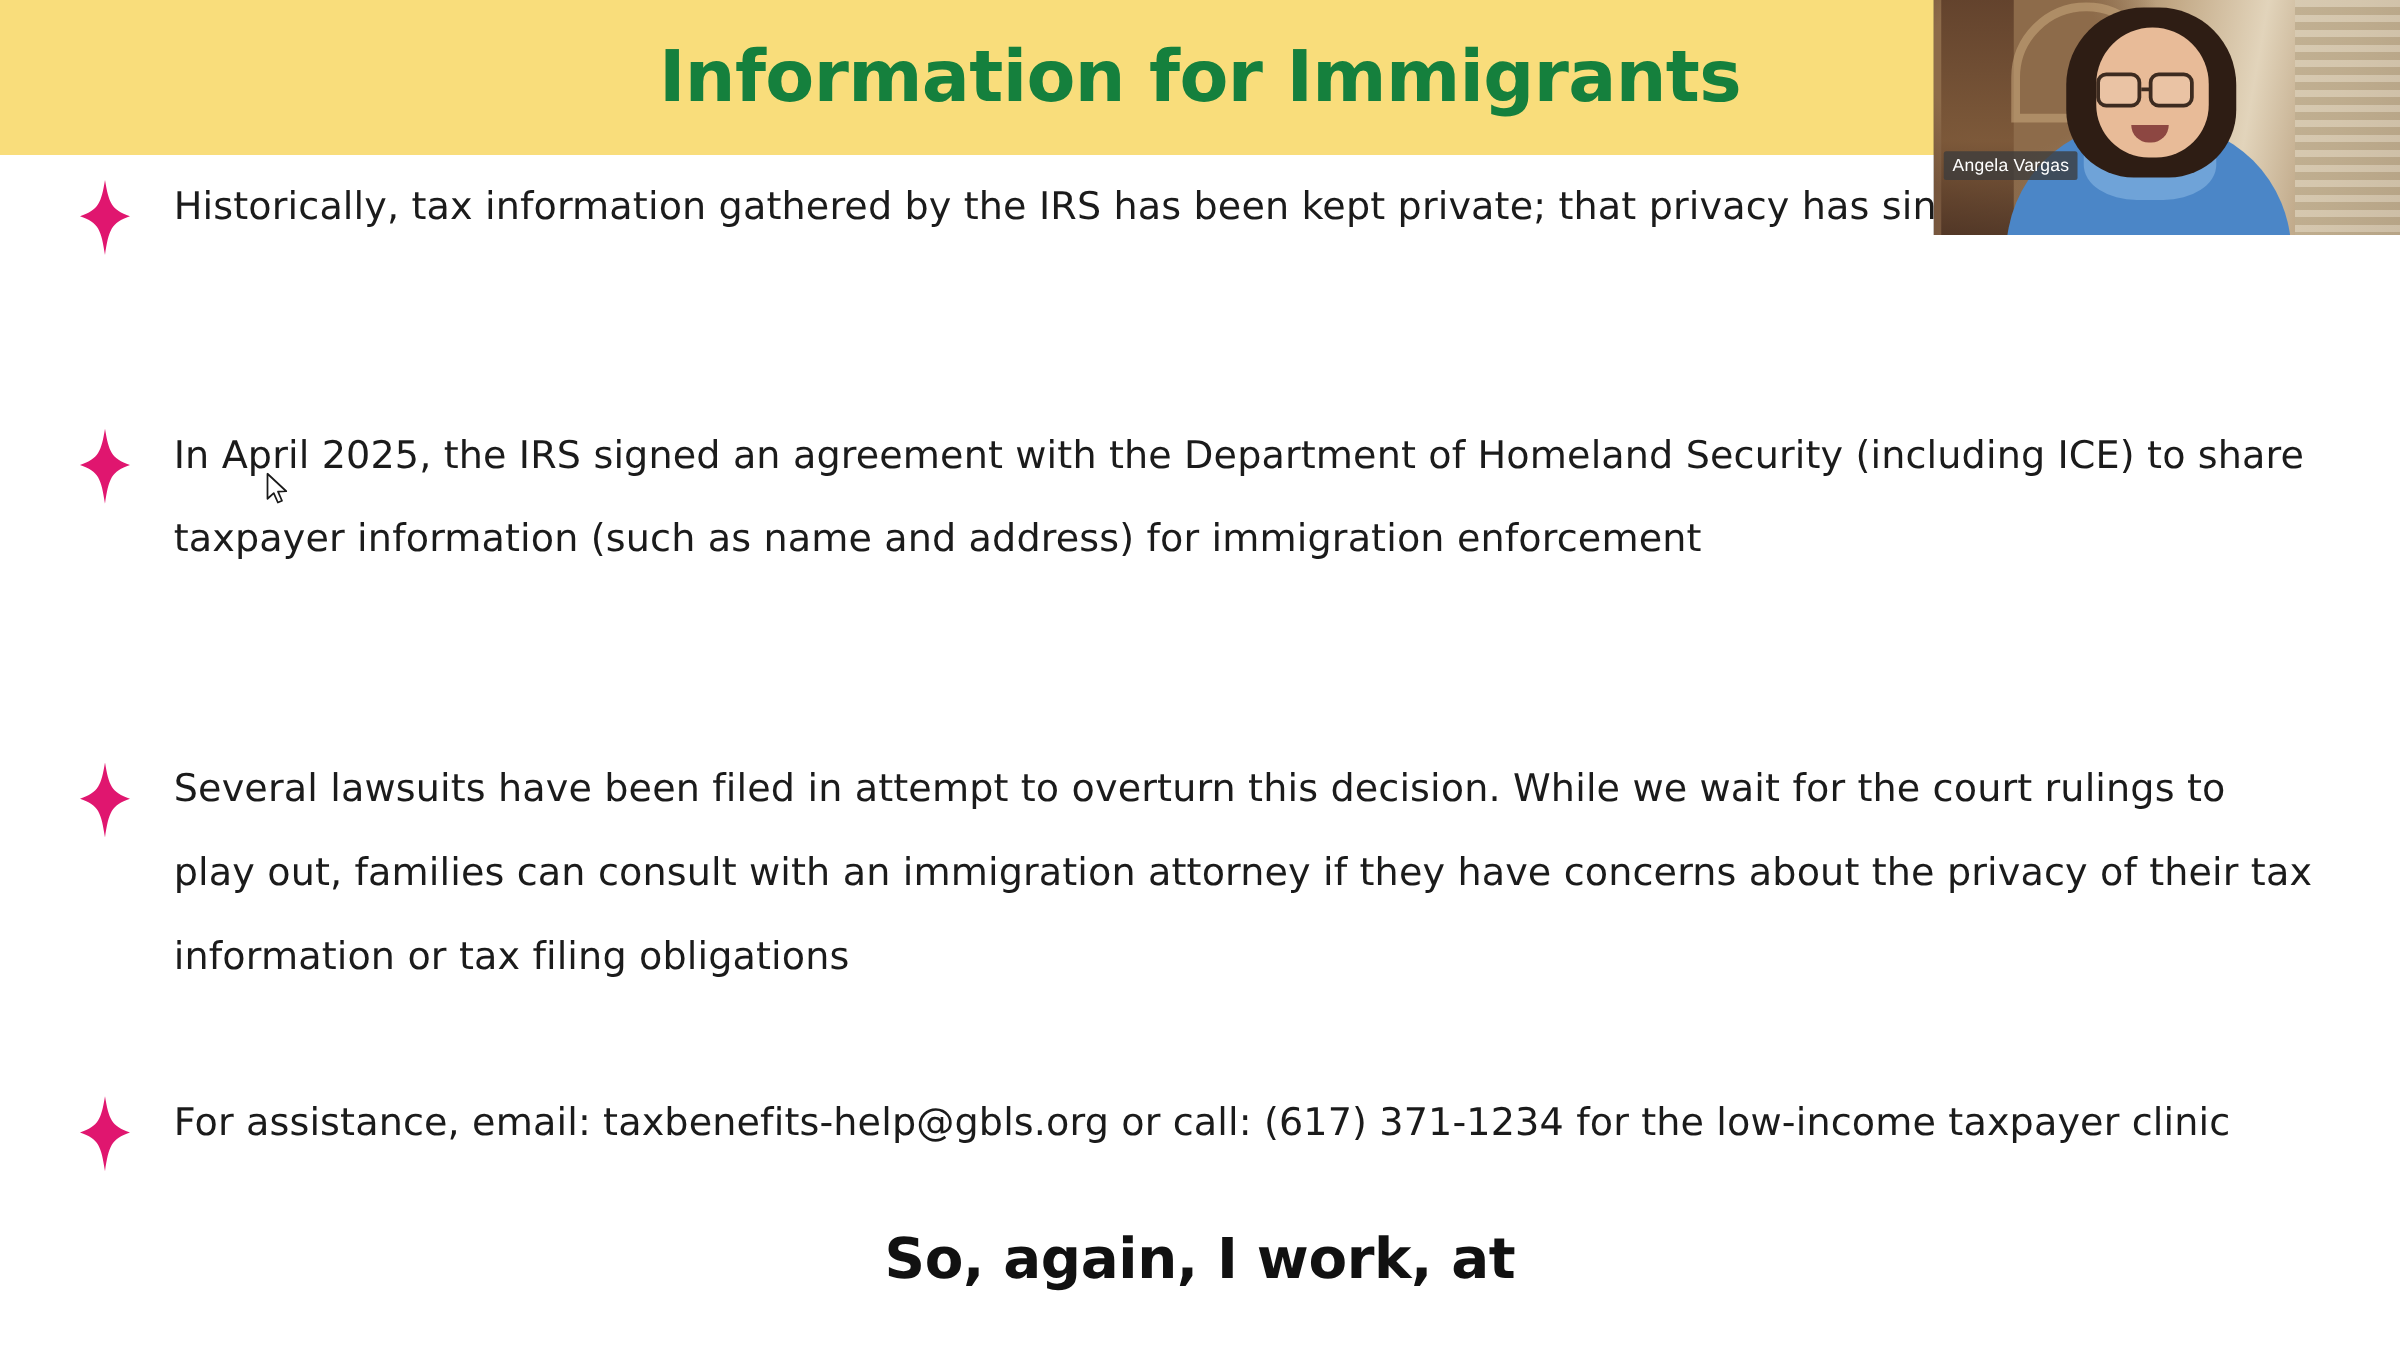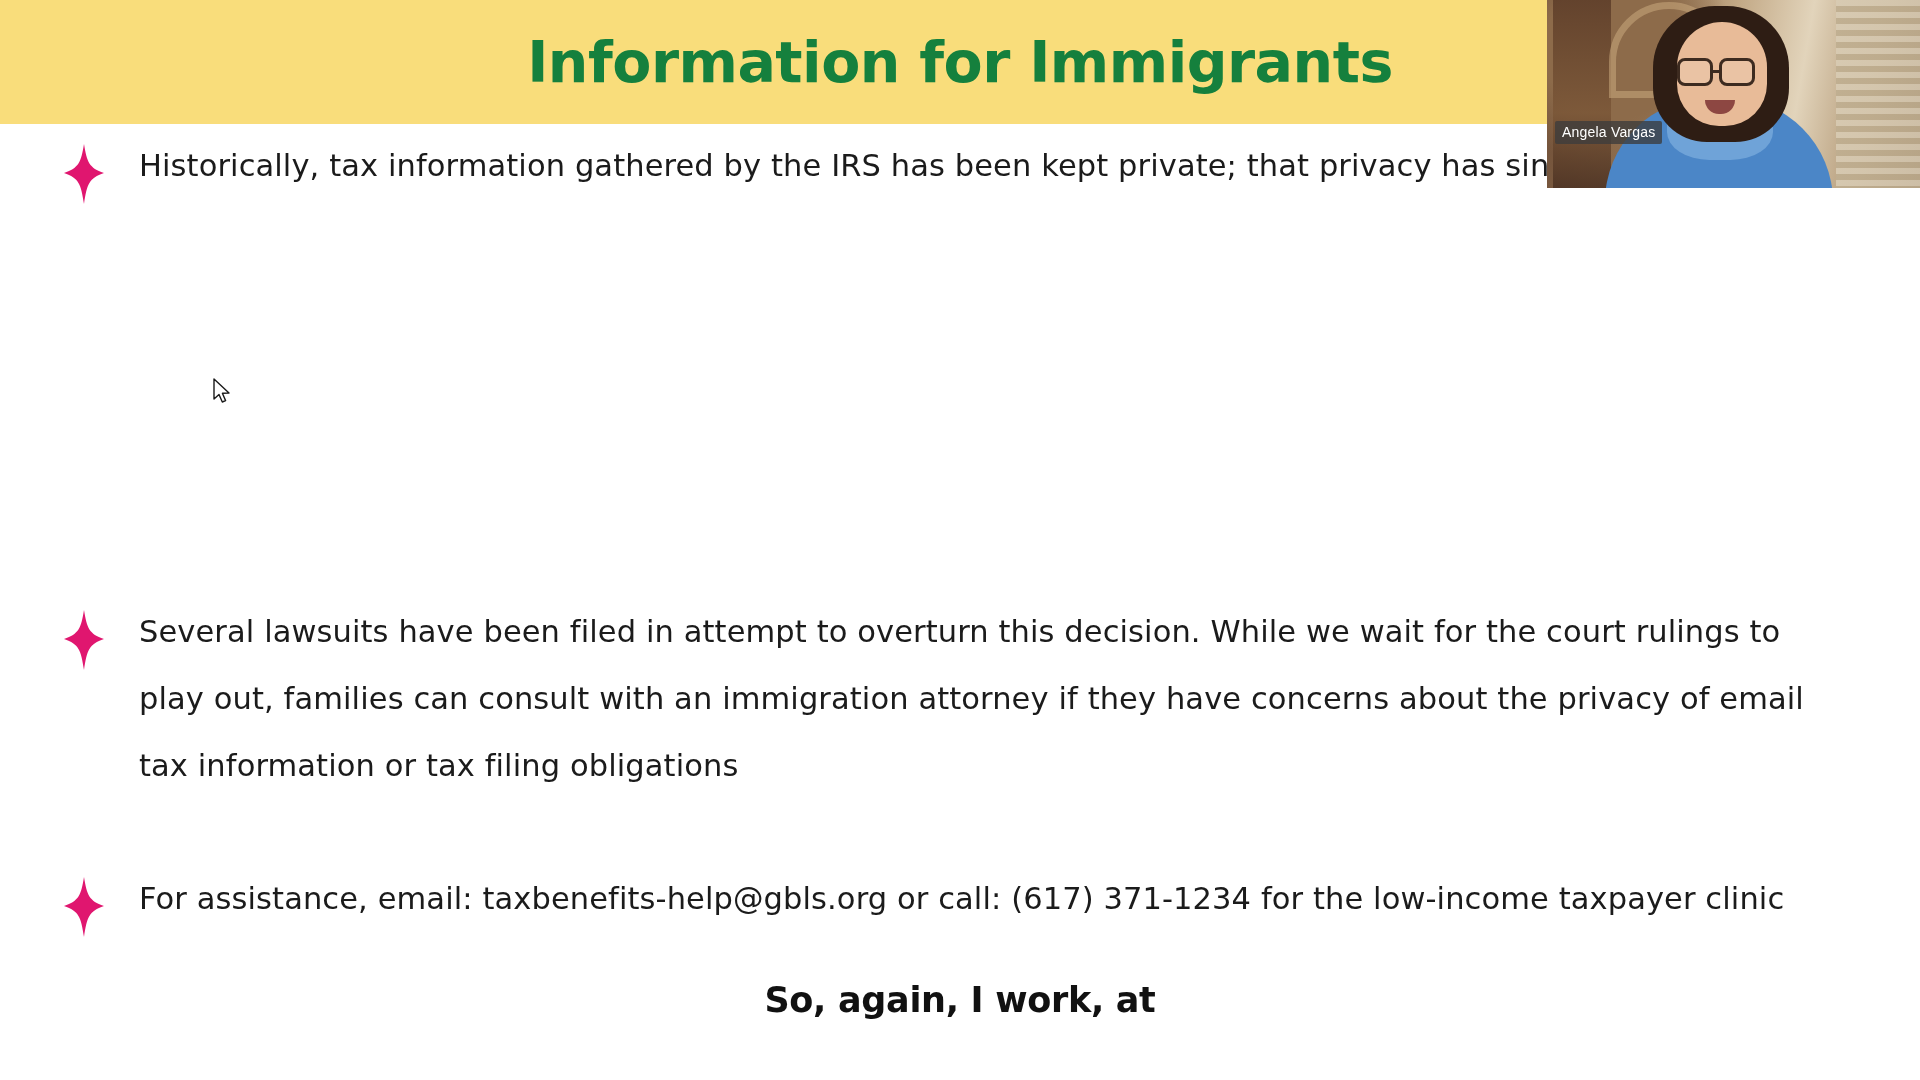--- a/index.html
+++ b/index.html
@@ -181,21 +181,21 @@
 
   
   #caption {
     position: absolute;
     left: 0;
     top: 980px;
     width: 1920px;
     text-align: center;
     font-family: "DejaVu Sans", sans-serif;
     font-weight: 700;
-    font-size: 35px;
+    font-size: 45px;
     color: #111111;
     letter-spacing: -0.3px;
   }
 
   
   #cursor {
     position: absolute;
     left: 212px;
     top: 378px;
     width: 20px;
@@ -216,28 +216,36 @@
 
     <div class="bullet-row" id="row-0">
       <span class="spark-icon">
         <svg width="64" height="64" viewBox="0 0 64 64" aria-hidden="true">
           <path d="M32 2 C35 20 37 26 52 31 C37 36 35 42 32 62 C29 42 27 36 12 31 C27 26 29 20 32 2 Z" fill="#e0166f"></path>
         </svg>
       </span>
       <span class="bullet-text">Historically, tax information gathered by the IRS has been kept private; that privacy has since been breached</span>
     </div>
 
+    <div class="bullet-row" id="row-1">
+      <span class="spark-icon">
+        <svg width="64" height="64" viewBox="0 0 64 64" aria-hidden="true">
+          <path d="M32 2 C35 20 37 26 52 31 C37 36 35 42 32 62 C29 42 27 36 12 31 C27 26 29 20 32 2 Z" fill="#e0166f"></path>
+        </svg>
+      </span>
+      <span class="bullet-text">In April 2025, the IRS signed an agreement with the Department of Homeland Security (including ICE) to share taxpayer information (such as name and address) for immigration enforcement</span>
+    </div>
 
     <div class="bullet-row" id="row-2">
       <span class="spark-icon">
         <svg width="64" height="64" viewBox="0 0 64 64" aria-hidden="true">
           <path d="M32 2 C35 20 37 26 52 31 C37 36 35 42 32 62 C29 42 27 36 12 31 C27 26 29 20 32 2 Z" fill="#e0166f"></path>
         </svg>
       </span>
-      <span class="bullet-text">Several lawsuits have been filed in attempt to overturn this decision. While we wait for the court rulings to play out, families can consult with an immigration attorney if they have concerns about the privacy of email tax information or tax filing obligations</span>
+      <span class="bullet-text">Several lawsuits have been filed in attempt to overturn this decision. While we wait for the court rulings to play out, families can consult with an immigration attorney if they have concerns about the privacy of their tax information or tax filing obligations</span>
     </div>
 
     <div class="bullet-row" id="row-3">
       <span class="spark-icon">
         <svg width="64" height="64" viewBox="0 0 64 64" aria-hidden="true">
           <path d="M32 2 C35 20 37 26 52 31 C37 36 35 42 32 62 C29 42 27 36 12 31 C27 26 29 20 32 2 Z" fill="#e0166f"></path>
         </svg>
       </span>
       <span class="bullet-text">For assistance, email: taxbenefits-help@gbls.org or call: (617) 371-1234 for the low-income taxpayer clinic</span>
     </div>

